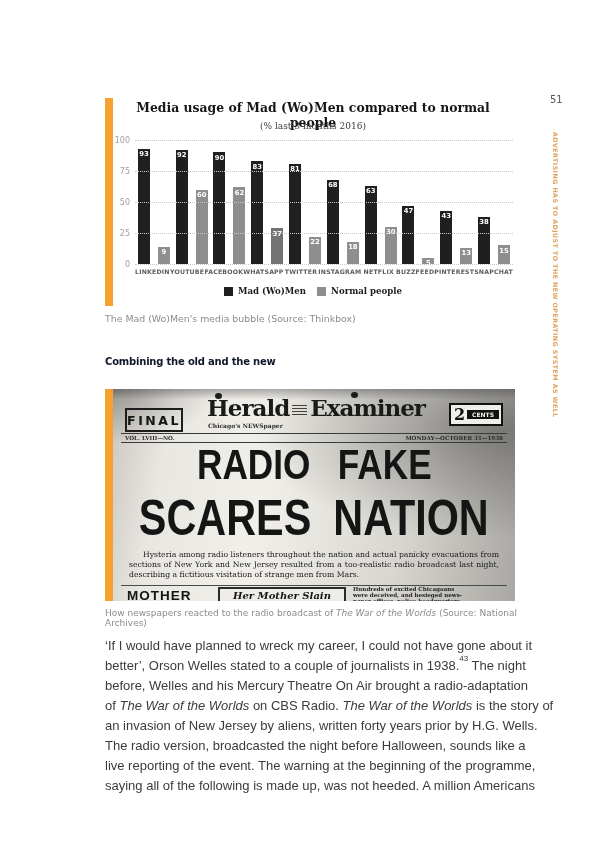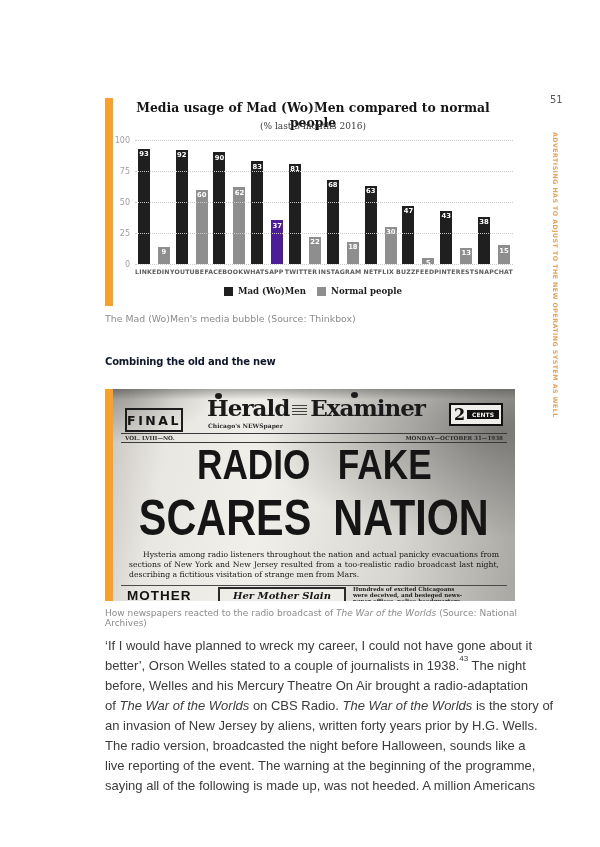--- a/index.html
+++ b/index.html
@@ -147,21 +147,21 @@
                 <span class="val">90</span>
               </div>
               <div class="bar" style="height: 76.88px; background: rgb(142, 142, 142);">
                 <span class="val">62</span>
               </div>
             </div>
             <div class="group">
               <div class="bar" style="height: 102.92px; background: rgb(31, 31, 31);">
                 <span class="val">83</span>
               </div>
-              <div class="bar" style="height: 44px; background: #4c1d95;">
+              <div class="bar" style="height: 36px; background: #737373;">
                 <span class="val">37</span>
               </div>
             </div>
             <div class="group">
               <div class="bar" style="height: 100.44px; background: rgb(31, 31, 31);">
                 <span class="val">81</span>
               </div>
               <div class="bar" style="height: 27.28px; background: rgb(142, 142, 142);">
                 <span class="val">22</span>
               </div>

